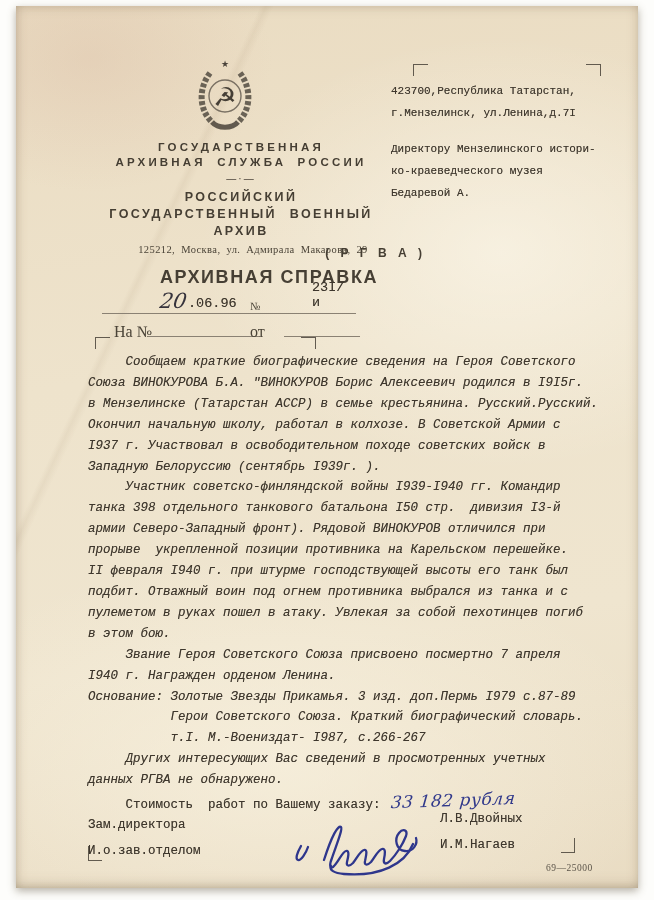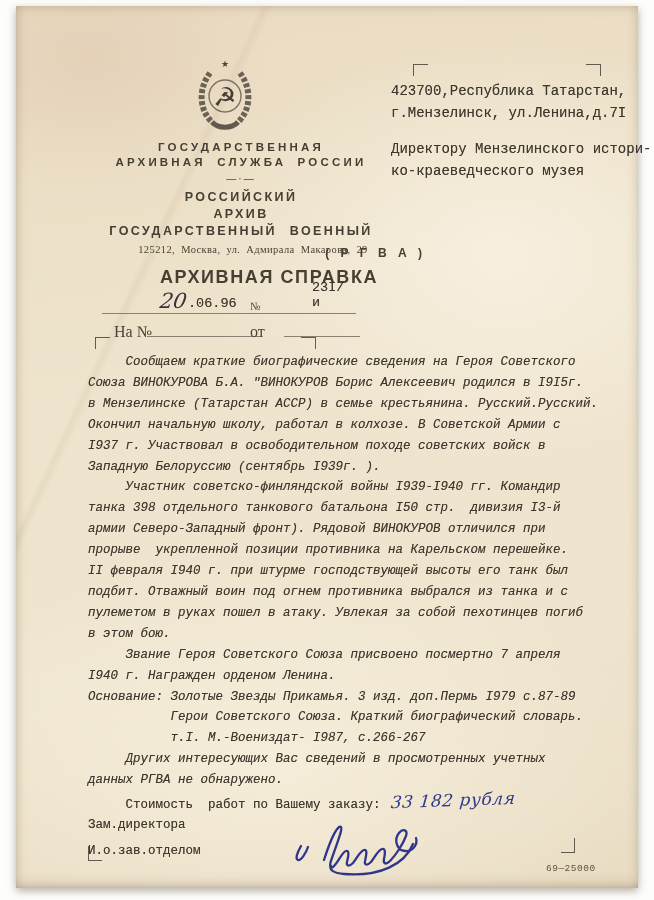--- a/index.html
+++ b/index.html
@@ -28,21 +28,21 @@
   .lh-block{position:absolute;left:40px;top:134px;width:370px;text-align:center;color:#453e33;}
   .lh-agency{font-weight:bold;font-size:11.5px;letter-spacing:3.2px;word-spacing:5px;line-height:15px;}
   .lh-divider{font-size:10px;letter-spacing:2px;color:#4a433a;margin:3px 0 5px;}
   .lh-org{font-weight:bold;font-size:12.5px;letter-spacing:2.4px;word-spacing:7px;line-height:17px;}
   .lh-abbr{font-weight:bold;font-size:12px;letter-spacing:4px;margin-top:6px;text-align:right;}
   .lh-post{position:absolute;left:52px;top:238px;width:370px;text-align:center;
            font-family:"Liberation Serif",serif;font-size:10.5px;letter-spacing:.4px;
            word-spacing:3px;color:#4a4337;}
   
   .recipient{position:absolute;left:375px;top:74px;width:240px;}
-  .recipient .tline{font-size:14px;line-height:22px;}
+  .recipient .tline{font-size:11px;line-height:22px;}
   .recipient .gap{height:14px;}
   
   .title{position:absolute;left:70px;top:261px;width:366px;text-align:center;
          font-weight:bold;font-size:18px;letter-spacing:1.6px;color:#463f34;}
   .date-row{position:absolute;left:86px;top:282px;width:250px;height:26px;}
   .date-row .rule{position:absolute;left:0;right:-4px;bottom:0;height:1px;background:#8a8173;}
   .hw-day{position:absolute;left:58px;bottom:1px;font-family:"DejaVu Serif",serif;
           font-style:italic;font-size:21px;color:#36333c;transform:skewX(-9deg);}
   .date-typed{position:absolute;left:86px;bottom:3px;font-size:13.5px;margin-top:38px;}
   .no-label{position:absolute;left:148px;bottom:2px;font-family:"Liberation Serif",serif;
@@ -66,21 +66,21 @@
   .cost-row .tline{display:inline;}
   .hw-blue{display:inline-block;font-family:"DejaVu Serif",serif;font-style:italic;
            font-size:17px;color:#31398b;transform:skewX(-7deg) rotate(-2deg) translateY(-2px);
            margin-left:6px;letter-spacing:.5px;}
   
   .sig-left{position:absolute;left:72px;top:806px;}
   .sig-left .tline{line-height:26px;}
   .sig-right{position:absolute;left:424px;top:800px;}
   .sig-right .tline{line-height:26px;}
   .sign-svg{position:absolute;left:268px;top:796px;}
-  .print-code{position:absolute;left:530px;top:857px;font-family:Liberation Mono, monospace;
+  .print-code{position:absolute;left:530px;top:857px;font-family:Liberation Serif, serif;
               font-size:9.5px;letter-spacing:.5px;color:#5b5449;}
 </style>
 </head>
 <body>
 
 <div class="stage">
   <div class="paper">
 
     <svg class="emblem" viewBox="0 0 60 80">
       <text x="30" y="11" font-size="9" text-anchor="middle" fill="#4a433a" font-family="DejaVu Sans">★</text>
@@ -89,35 +89,36 @@
       <path d="M17 66 C23 73 37 73 43 66" stroke="#4a433a" stroke-width="5" fill="none" opacity="0.85"></path>
       <circle cx="30" cy="40" r="16" stroke="#4a433a" stroke-width="1.4" fill="none" opacity="0.7"></circle>
       <text x="30" y="50" font-size="26" text-anchor="middle" fill="#463f36" font-family="DejaVu Sans">☭</text>
     </svg>
 
     <div class="lh-block">
       <div class="lh-agency">ГОСУДАРСТВЕННАЯ</div>
       <div class="lh-agency">АРХИВНАЯ СЛУЖБА РОССИИ</div>
       <div class="lh-divider">—·—</div>
       <div class="lh-org">РОССИЙСКИЙ</div>
+      <div class="lh-org">ГОСУДАРСТВЕННЫЙ ВОЕННЫЙ</div>
       <div class="lh-org">АРХИВ</div>
-      <div class="lh-org">ГОСУДАРСТВЕННЫЙ ВОЕННЫЙ</div>
       <div class="lh-abbr">( Р Г В А )</div>
     </div>
     <div class="lh-post">125212, Москва, ул. Адмирала Макарова, 29</div>
 
     <div class="cm cm-tl" style="left:397px;top:58px;"></div>
     <div class="cm cm-tr" style="left:570px;top:58px;"></div>
 
     <div class="recipient tw">
       <div class="tline">423700,Республика Татарстан,</div>
       <div class="tline">г.Мензелинск, ул.Ленина,д.7I</div>
       <div class="gap"></div>
       <div class="tline">Директору Мензелинского истори-</div>
       <div class="tline">ко-краеведческого музея</div>
+      <div class="tline">Бедаревой А.</div>
     </div>
 
     <div class="title">АРХИВНАЯ СПРАВКА</div>
 
     <div class="date-row">
       <div class="rule"></div>
       <span class="hw-day">20</span>
       <span class="date-typed tw">.06.96</span>
       <span class="no-label">№</span>
       <span class="no-value tw">23I/и</span>
@@ -159,20 +160,24 @@
 
     <div class="cost-row">
       <span class="tline tw">     Стоимость  работ по Вашему заказу:</span>
       <span class="hw-blue">33 182 рубля</span>
     </div>
 
     <div class="sig-left tw">
       <div class="tline">Зам.директора</div>
       <div class="tline">И.о.зав.отделом</div>
     </div>
+    <div class="sig-right tw">
+      <div class="tline">Л.В.Двойных</div>
+      <div class="tline">И.М.Нагаев</div>
+    </div>
 
     <svg class="sign-svg" width="152" height="94" viewBox="0 0 152 94">
       <g stroke="#2e368c" stroke-width="2.3" fill="none" stroke-linecap="round" stroke-linejoin="round">
         <path d="M17 44 C13 51 11 57 14 58 C17 59 22 51 24 45"></path>
         <path d="M40 58 C48 33 54 23 57 25 C59 27 52 44 48 56 C45 63 46 67 49 65
                  C54 61 58 50 62 49 C66 48 64 56 63 60 C62 64 65 65 69 61
                  C73 56 76 49 80 48 C84 47 82 54 81 59 C80 63 83 64 87 60
                  C91 55 94 48 98 47 C102 46 101 52 100 57 C99 62 102 63 106 59
                  C112 53 119 42 122 34 C124 28 119 26 115 31 C110 37 112 48 121 49
                  C129 50 134 42 132 36"></path>

